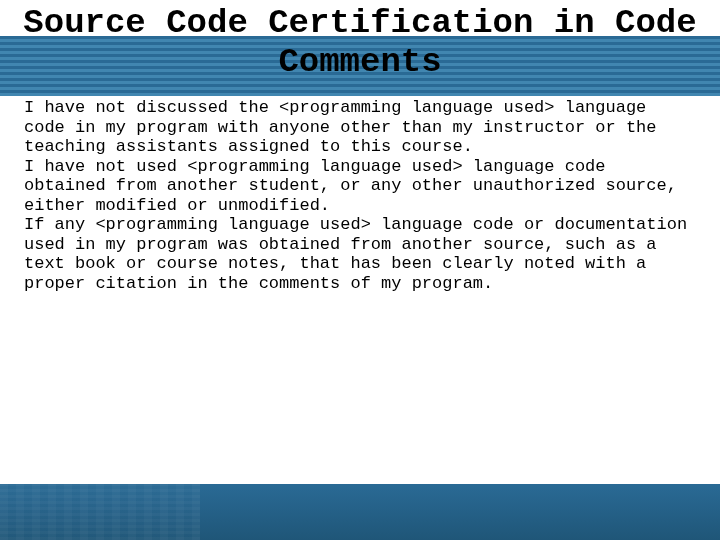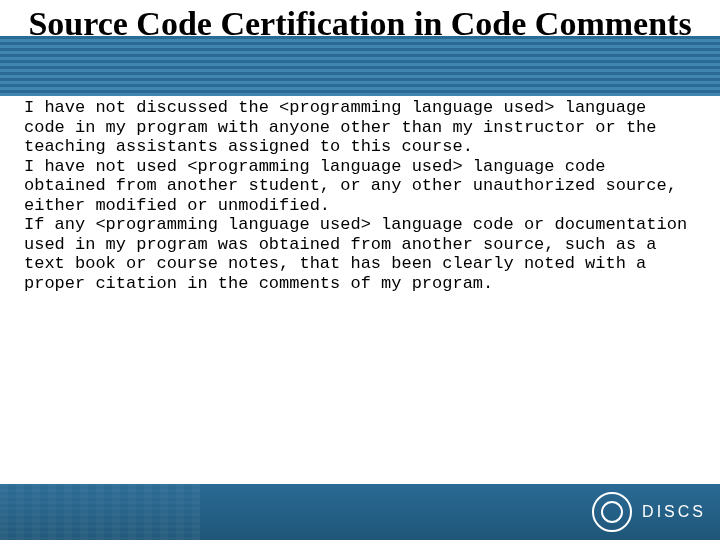--- a/index.html
+++ b/index.html
@@ -31,21 +31,21 @@
       #4186b0 3px,
       #4186b0 6px
     );
   }
   .title {
     position: absolute;
     left: 0;
     top: 0;
     width: 720px;
     text-align: center;
-    font-family: Liberation Serif, serif;
+    font-family: Liberation Mono, monospace;
     font-weight: bold;
     font-size: 34px;
     color: #000000;
     line-height: 1.15;
     padding-top: 4px;
   }
   .body-text {
     position: absolute;
     left: 24px;
     top: 98px;
@@ -124,20 +124,14 @@
 <div class="slide">
   <div class="title-bg"></div>
   <div class="title">Source Code Certification in Code Comments</div>
 
   <div class="body-text">I have not discussed the &lt;programming language used&gt; language code in my program with anyone other than my instructor or the teaching assistants assigned to this course.
 I have not used &lt;programming language used&gt; language code obtained from another student, or any other unauthorized source, either modified or unmodified.
 If any &lt;programming language used&gt; language code or documentation used in my program was obtained from another source, such as a text book or course notes, that has been clearly noted with a proper citation in the comments of my program.</div>
 
   <div class="footer">
     <div class="footer-left-deco"></div>
-    <div class="footer-logo">
-      <div class="seal">
-        <div class="seal-inner"></div>
-      </div>
-      <div class="footer-text">DISCS</div>
-    </div>
   </div>
 </div>
 
 </body></html>

